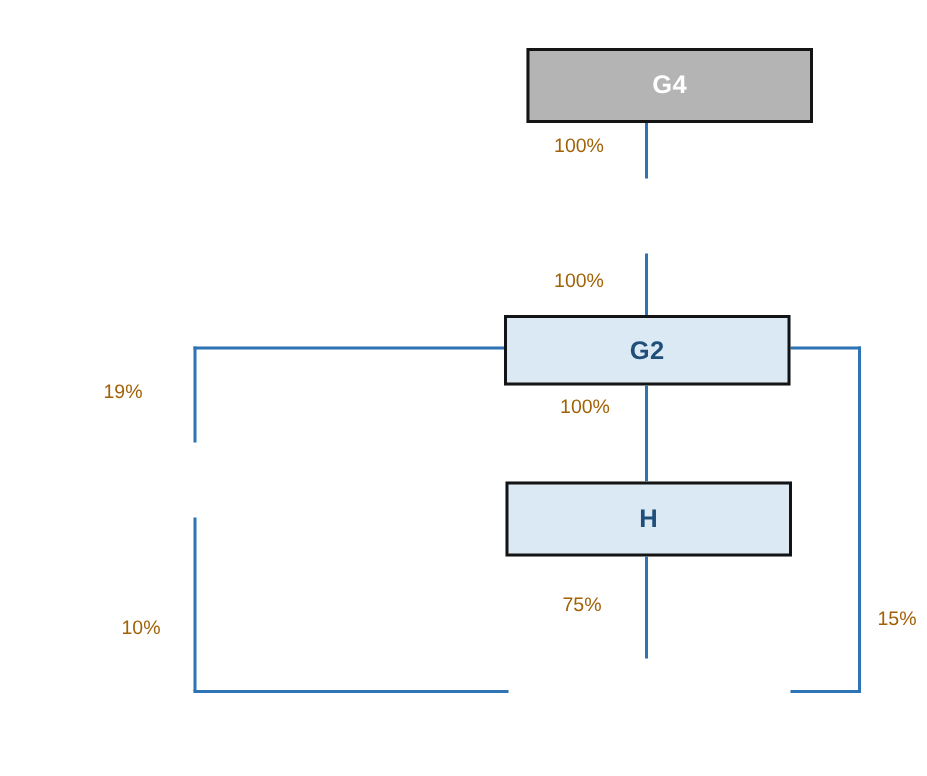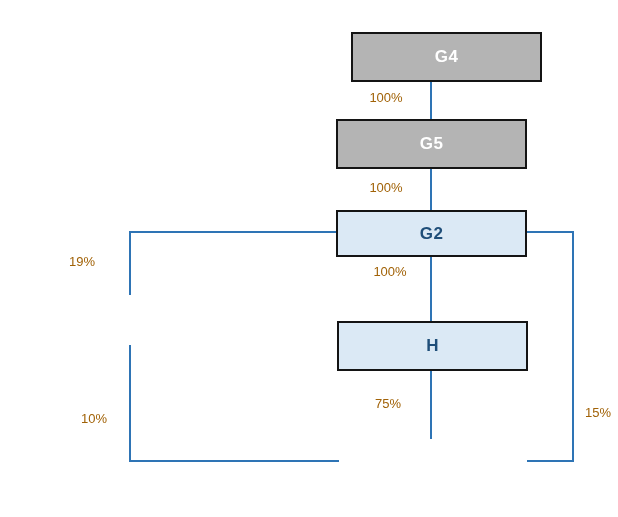--- a/index.html
+++ b/index.html
@@ -86,23 +86,20 @@
   <div class="line" id="l-g2-left-v"></div>
   <div class="line" id="l-g3-down-v"></div>
   <div class="line" id="l-bottom-h"></div>
   <div class="line" id="l-g2-right-h"></div>
   <div class="line" id="l-right-v"></div>
   <div class="line" id="l-g1-right-h"></div>
 
   <div class="box gray" id="node-g4">
     <span>G4</span>
   </div>
-  <div class="box gray" id="node-g5">
-    <span>G5</span>
-  </div>
   <div class="box blue" id="node-g2">
     <span>G2</span>
   </div>
   <div class="box blue" id="node-h">
     <span>H</span>
   </div>
 
   <span class="pct" id="pct-g4-g5">100%</span>
   <span class="pct" id="pct-g5-g2">100%</span>
   <span class="pct" id="pct-g2-h">100%</span>

